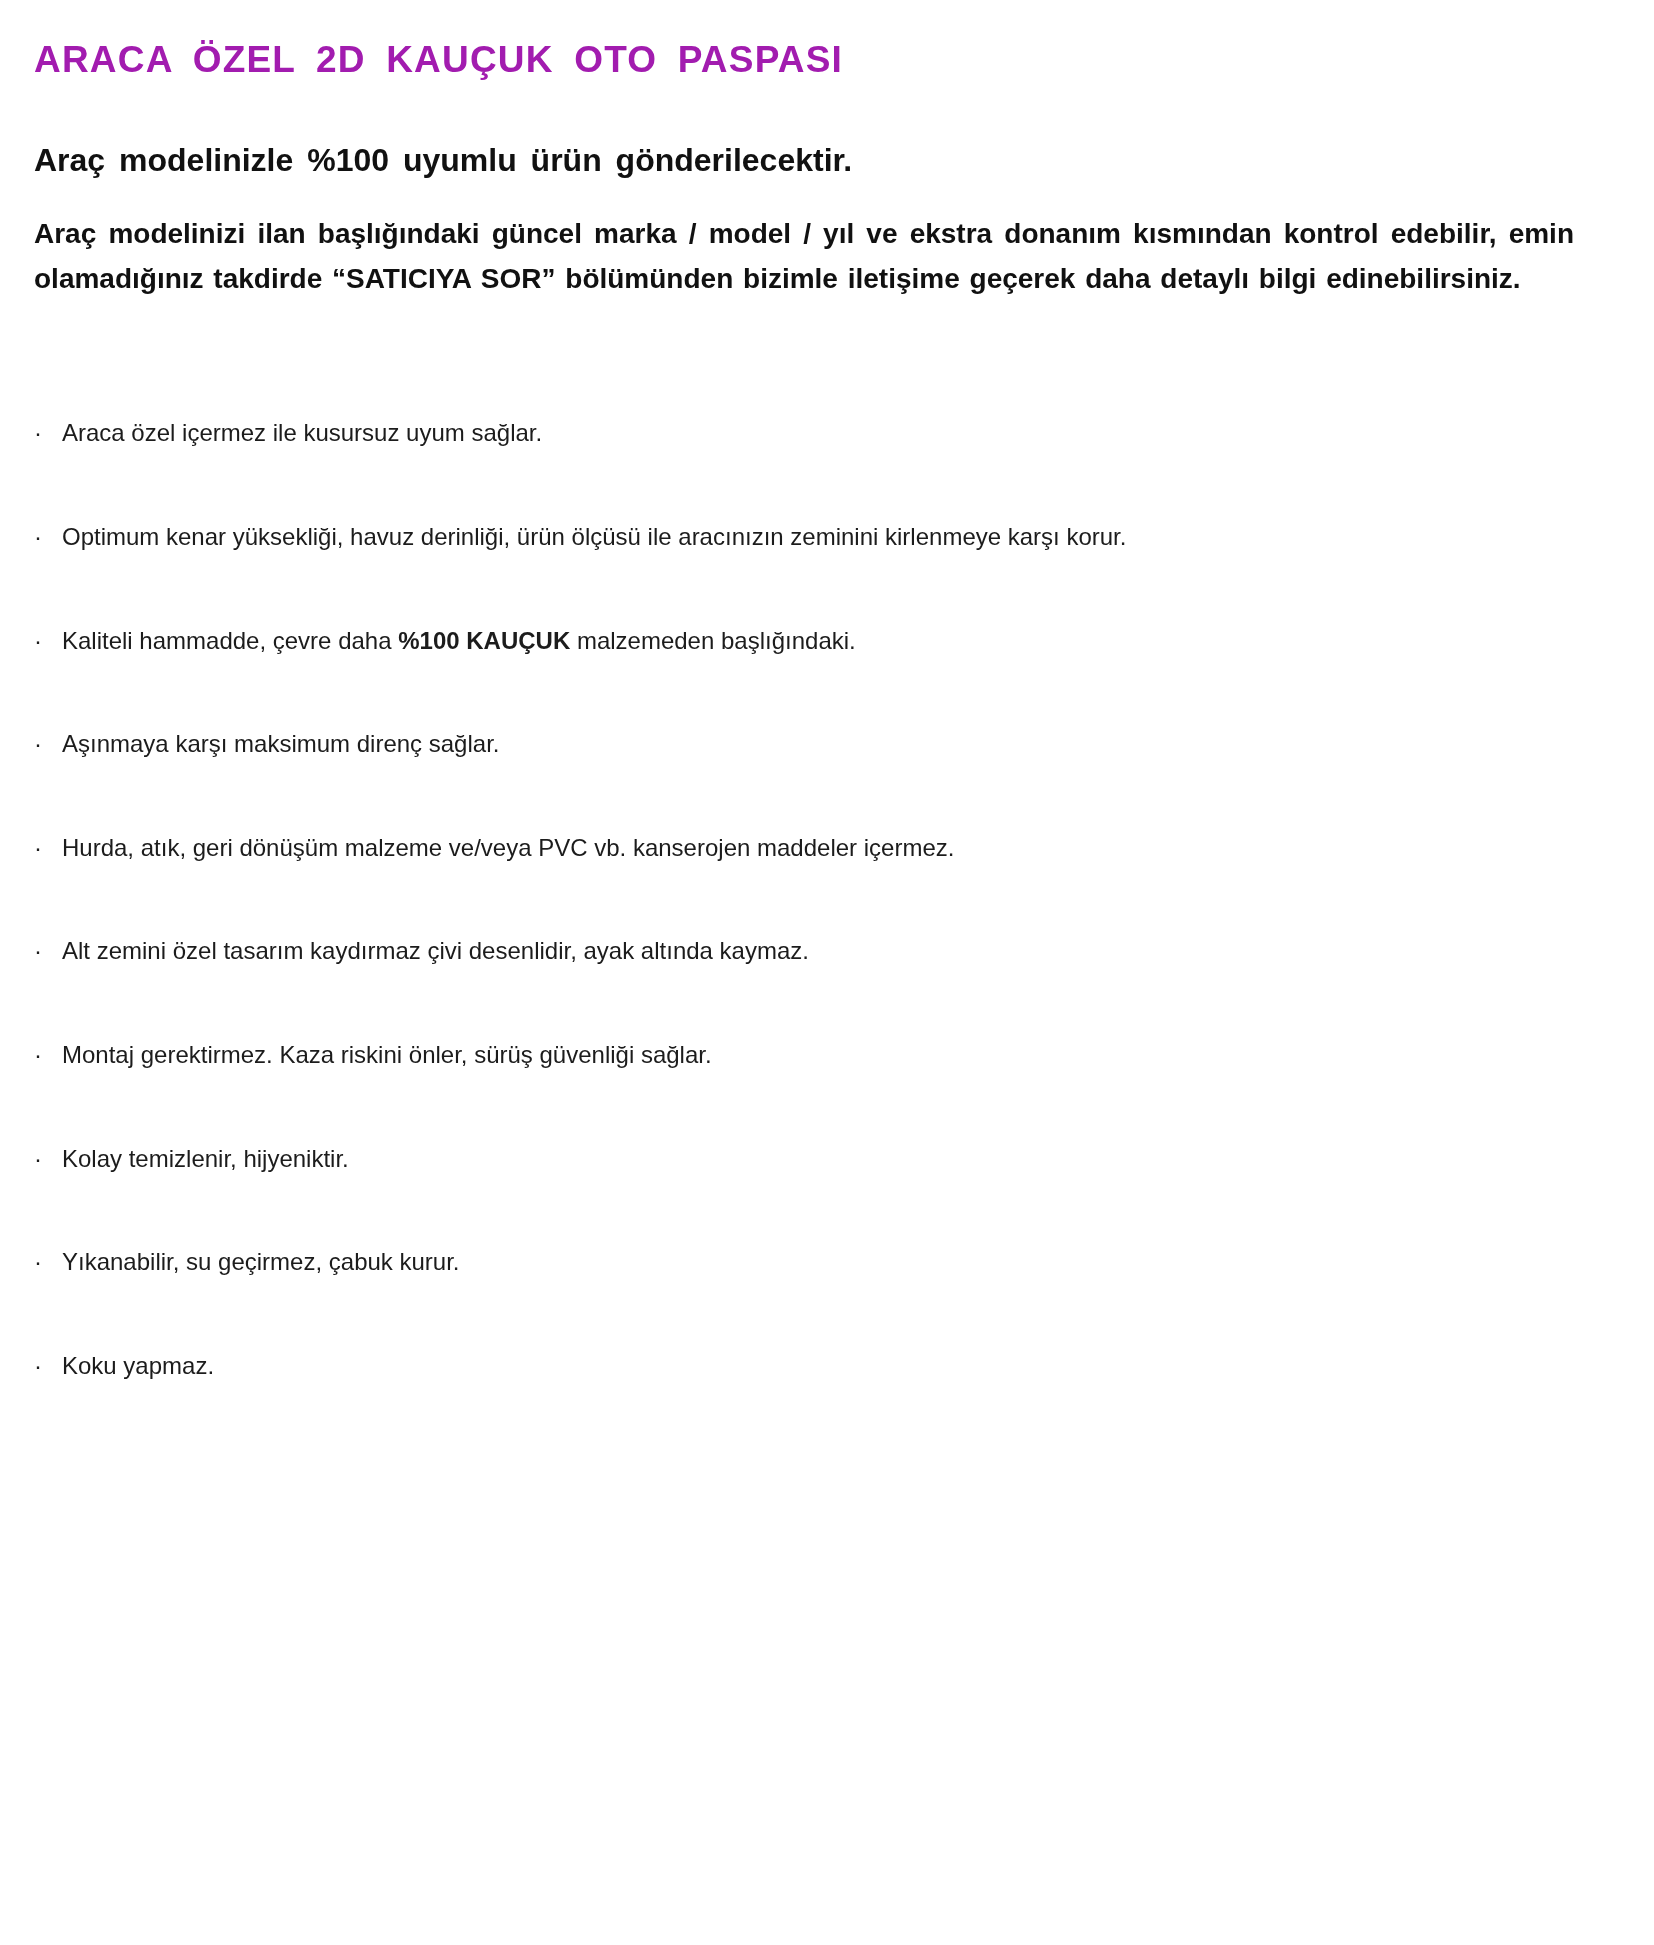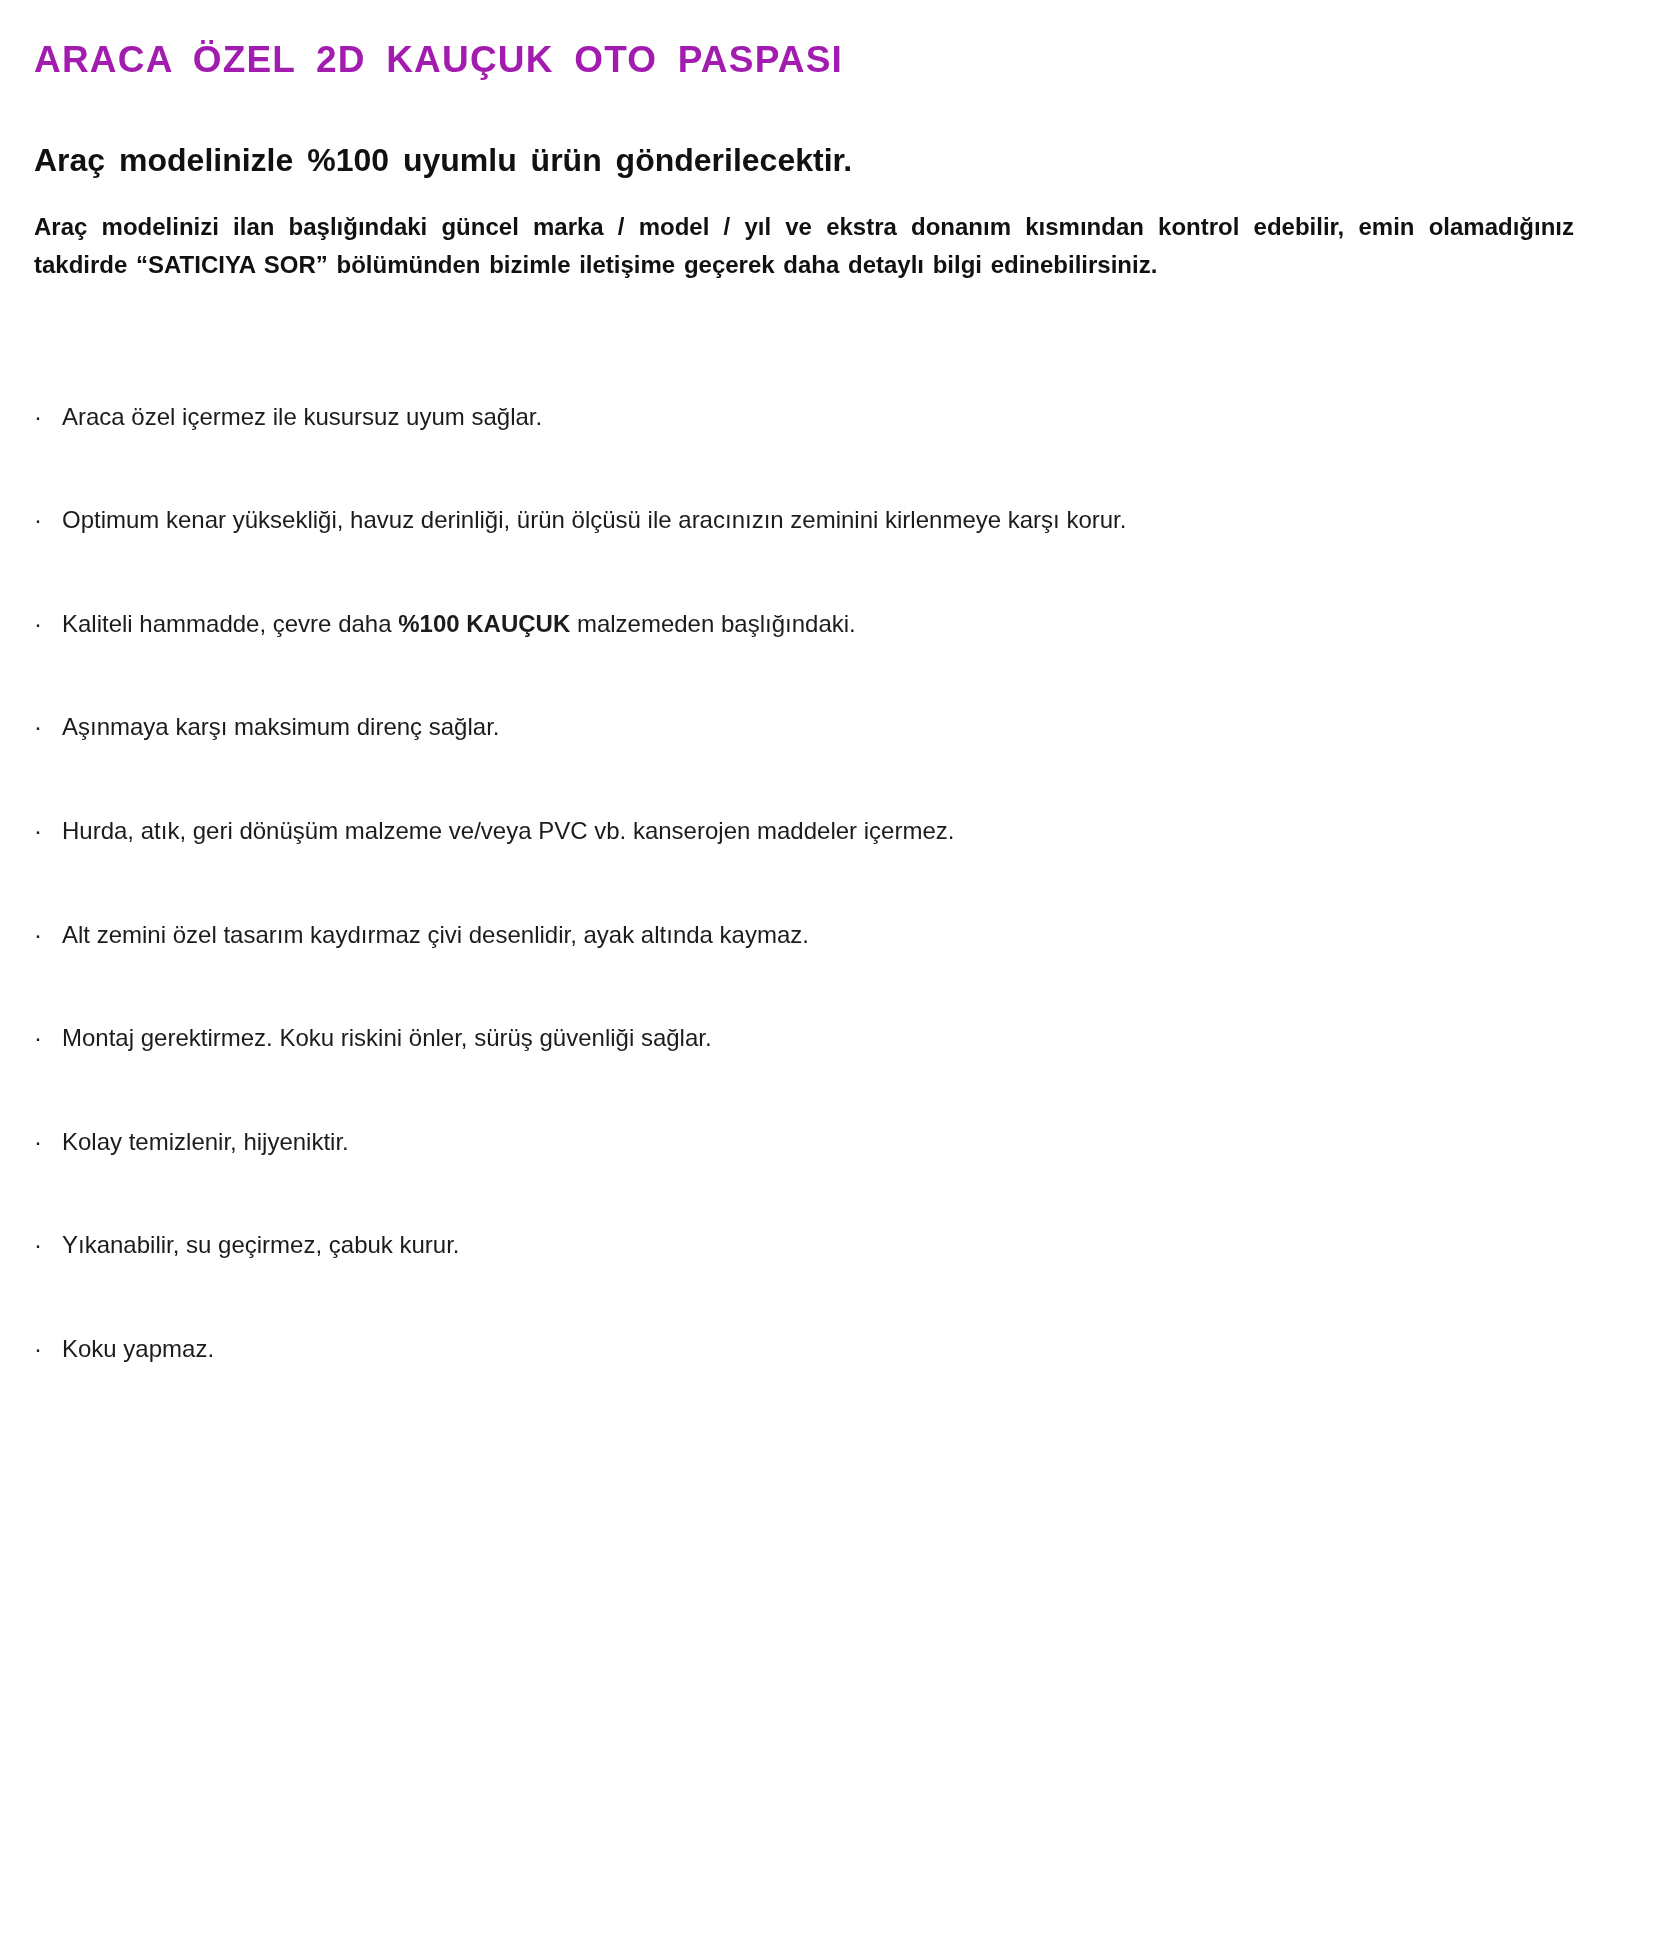--- a/index.html
+++ b/index.html
@@ -36,21 +36,21 @@
   }
   .intro-line {
     font-size: 32px;
     font-weight: bold;
     color: #111111;
     word-spacing: 5px;
     line-height: 1.45;
     margin: 0;
   }
   .intro-paragraph {
-    font-size: 24px;
+    font-size: 28px;
     font-weight: bold;
     color: #111111;
     line-height: 1.6;
     text-align: justify;
     text-justify: inter-word;
     max-width: 1540px;
     word-spacing: 2px;
   }
   .features {
     margin-top: 115px;
@@ -116,21 +116,21 @@
       <li class="feature-item">
         <span class="bullet">·</span>
         <span class="feature-text"><span>Hurda, atık, geri dönüşüm malzeme ve/veya PVC vb. kanserojen maddeler içermez.</span></span>
       </li>
       <li class="feature-item">
         <span class="bullet">·</span>
         <span class="feature-text"><span>Alt zemini özel tasarım kaydırmaz çivi desenlidir, ayak altında kaymaz.</span></span>
       </li>
       <li class="feature-item">
         <span class="bullet">·</span>
-        <span class="feature-text"><span>Montaj gerektirmez. Koku riskini önler, sürüş güvenliği sağlar.</span></span>
+        <span class="feature-text"><span>Montaj gerektirmez. Kaza riskini önler, sürüş güvenliği sağlar.</span></span>
       </li>
       <li class="feature-item">
         <span class="bullet">·</span>
         <span class="feature-text"><span>Kolay temizlenir, hijyeniktir.</span></span>
       </li>
       <li class="feature-item">
         <span class="bullet">·</span>
         <span class="feature-text"><span>Yıkanabilir, su geçirmez, çabuk kurur.</span></span>
       </li>
       <li class="feature-item">

